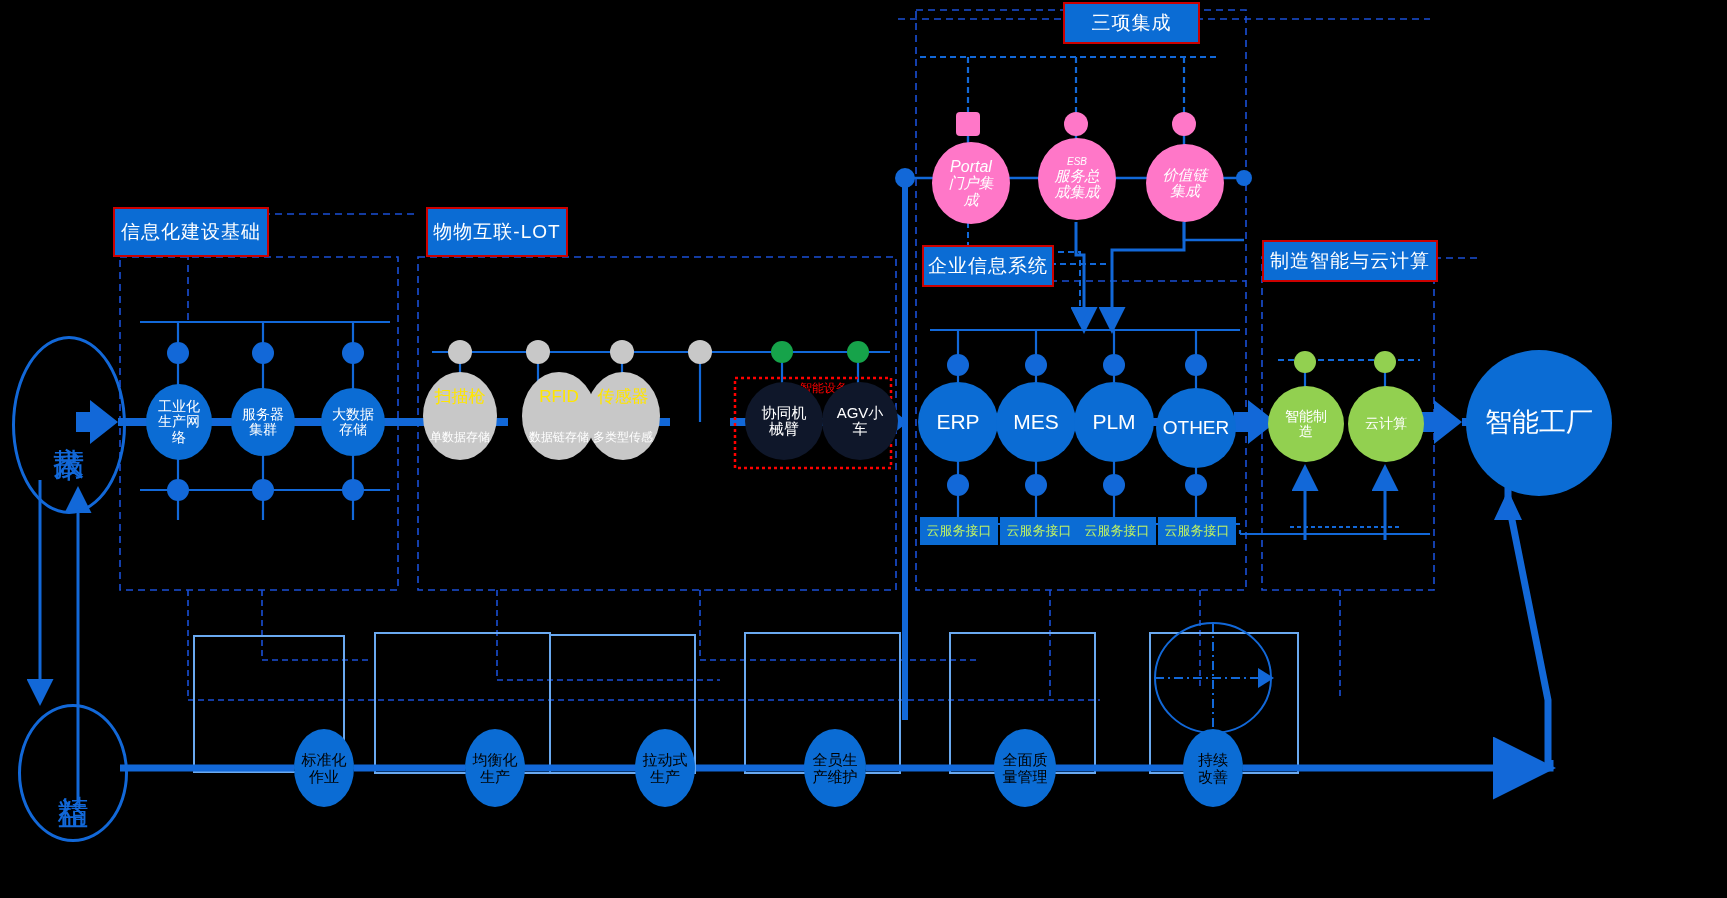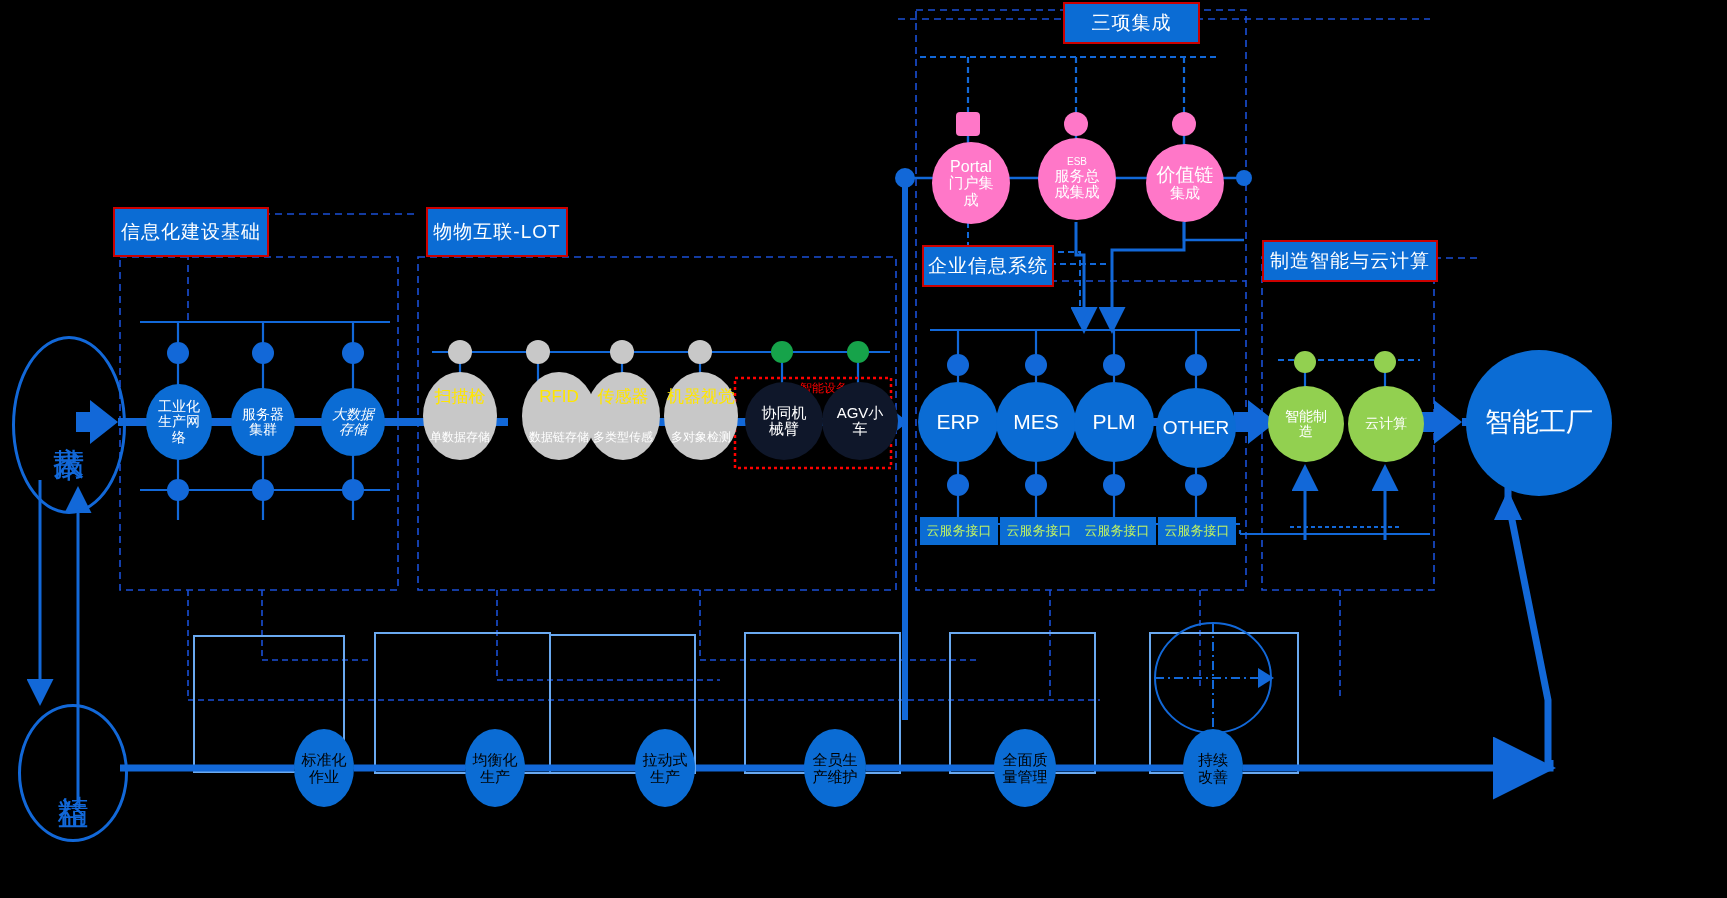--- a/index.html
+++ b/index.html
@@ -9,21 +9,21 @@
   .tbox{position:absolute;background:#0b6cd4;border:2px solid #cc0000;display:flex;align-items:center;justify-content:center;color:#fff;font-size:19px;letter-spacing:1px;}
   .node{position:absolute;border-radius:50%;display:flex;flex-direction:column;align-items:center;justify-content:center;color:#fff;text-align:center;line-height:1.08;}
   .node .l1{font-size:17px;}
   .node .l2{font-size:12px;}
   .iot .l1{color:#ffe600;font-size:17px;}
   .iot .l2{color:#ffffff;font-size:12px;}
   .blue{background:#0b6cd4;}
   .grey{background:#c8c8c8;gap:24px;}
   .green{background:#0f172a;}
   .lgreen{background:#92d050;}
-  .pink{background:#ff77c8;}
+  .pink{background:#ff77c8;font-style:italic;}
   .pink .l1{font-size:17px;}
   .cloudbox{position:absolute;background:#0b6cd4;color:#bef264;font-size:13px;display:flex;align-items:center;justify-content:center;height:28px;}
   .ell{position:absolute;border:3px solid #1268d8;border-radius:50%;display:flex;align-items:center;justify-content:center;color:#1268d8;font-size:31px;text-align:center;line-height:1.0;letter-spacing:2px;}
   .leanNode{position:absolute;background:#0b6cd4;border-radius:50%;display:flex;flex-direction:column;align-items:center;justify-content:center;color:#000000;font-size:15px;line-height:1.15;text-align:center;}
   .redlabel{position:absolute;color:#ff0000;font-size:12px;}
 </style>
 </head>
 <body>
 
 <div id="stage">
@@ -274,40 +274,36 @@
 
   <div class="node blue" style="left:146px;top:384px;width:66px;height:76px;">
     <span class="l1" style="font-size:14px">工业化</span>
     <span class="l1" style="font-size:14px">生产网</span>
     <span class="l1" style="font-size:14px">络</span>
   </div>
   <div class="node blue" style="left:231px;top:388px;width:64px;height:68px;">
     <span class="l1" style="font-size:14px">服务器</span>
     <span class="l1" style="font-size:14px">集群</span>
   </div>
-  <div class="node blue" style="left:321px;top:388px;width:64px;height:68px;font-style:italic;">
+  <div class="node blue" style="left:321px;top:388px;width:64px;height:68px;">
     <span class="l1" style="font-size:14px">大数据</span>
     <span class="l1" style="font-size:14px">存储</span>
   </div>
 
   <div class="node grey iot" style="left:423px;top:372px;width:74px;height:88px;">
     <span class="l1">扫描枪</span>
     <span class="l2">单数据存储</span>
   </div>
   <div class="node grey iot" style="left:503px;top:372px;width:74px;height:88px;margin-left:19px;">
     <span class="l1">RFID</span>
     <span class="l2">数据链存储</span>
   </div>
   <div class="node grey iot" style="left:586px;top:372px;width:74px;height:88px;">
     <span class="l1">传感器</span>
     <span class="l2">多类型传感</span>
-  </div>
-  <div class="node grey iot" style="left:664px;top:372px;width:74px;height:88px;">
-    <span class="l1">机器视觉</span>
-    <span class="l2">多对象检测</span>
   </div>
   <div class="node green" style="left:745px;top:382px;width:78px;height:78px;">
     <span class="l1" style="font-size:15px">协同机</span>
     <span class="l1" style="font-size:15px">械臂</span>
   </div>
   <div class="node green" style="left:822px;top:382px;width:76px;height:78px;">
     <span class="l1" style="font-size:15px">AGV小</span>
     <span class="l1" style="font-size:15px">车</span>
   </div>
 
@@ -315,21 +311,21 @@
     <span class="l1" style="font-size:16px">Portal</span>
     <span class="l1" style="font-size:15px">门户集</span>
     <span class="l1" style="font-size:15px">成</span>
   </div>
   <div class="node pink" style="left:1038px;top:138px;width:78px;height:82px;">
     <span class="l1" style="font-size:10px">ESB</span>
     <span class="l1" style="font-size:15px">服务总</span>
     <span class="l1" style="font-size:15px">成集成</span>
   </div>
   <div class="node pink" style="left:1146px;top:144px;width:78px;height:78px;">
-    <span class="l1" style="font-size:19px">价值链</span>
+    <span class="l1" style="font-size:15px">价值链</span>
     <span class="l1" style="font-size:15px">集成</span>
   </div>
 
   <div style="position:absolute;left:956px;top:112px;width:24px;height:24px;background:#ff77c8;border-radius:4px;"></div>
   <div style="position:absolute;left:1064px;top:112px;width:24px;height:24px;background:#ff77c8;border-radius:50%;"></div>
   <div style="position:absolute;left:1172px;top:112px;width:24px;height:24px;background:#ff77c8;border-radius:50%;"></div>
 
   <div class="node blue" style="left:918px;top:382px;width:80px;height:80px;">
       <span style="font-size:21px">ERP</span>
     </div>

